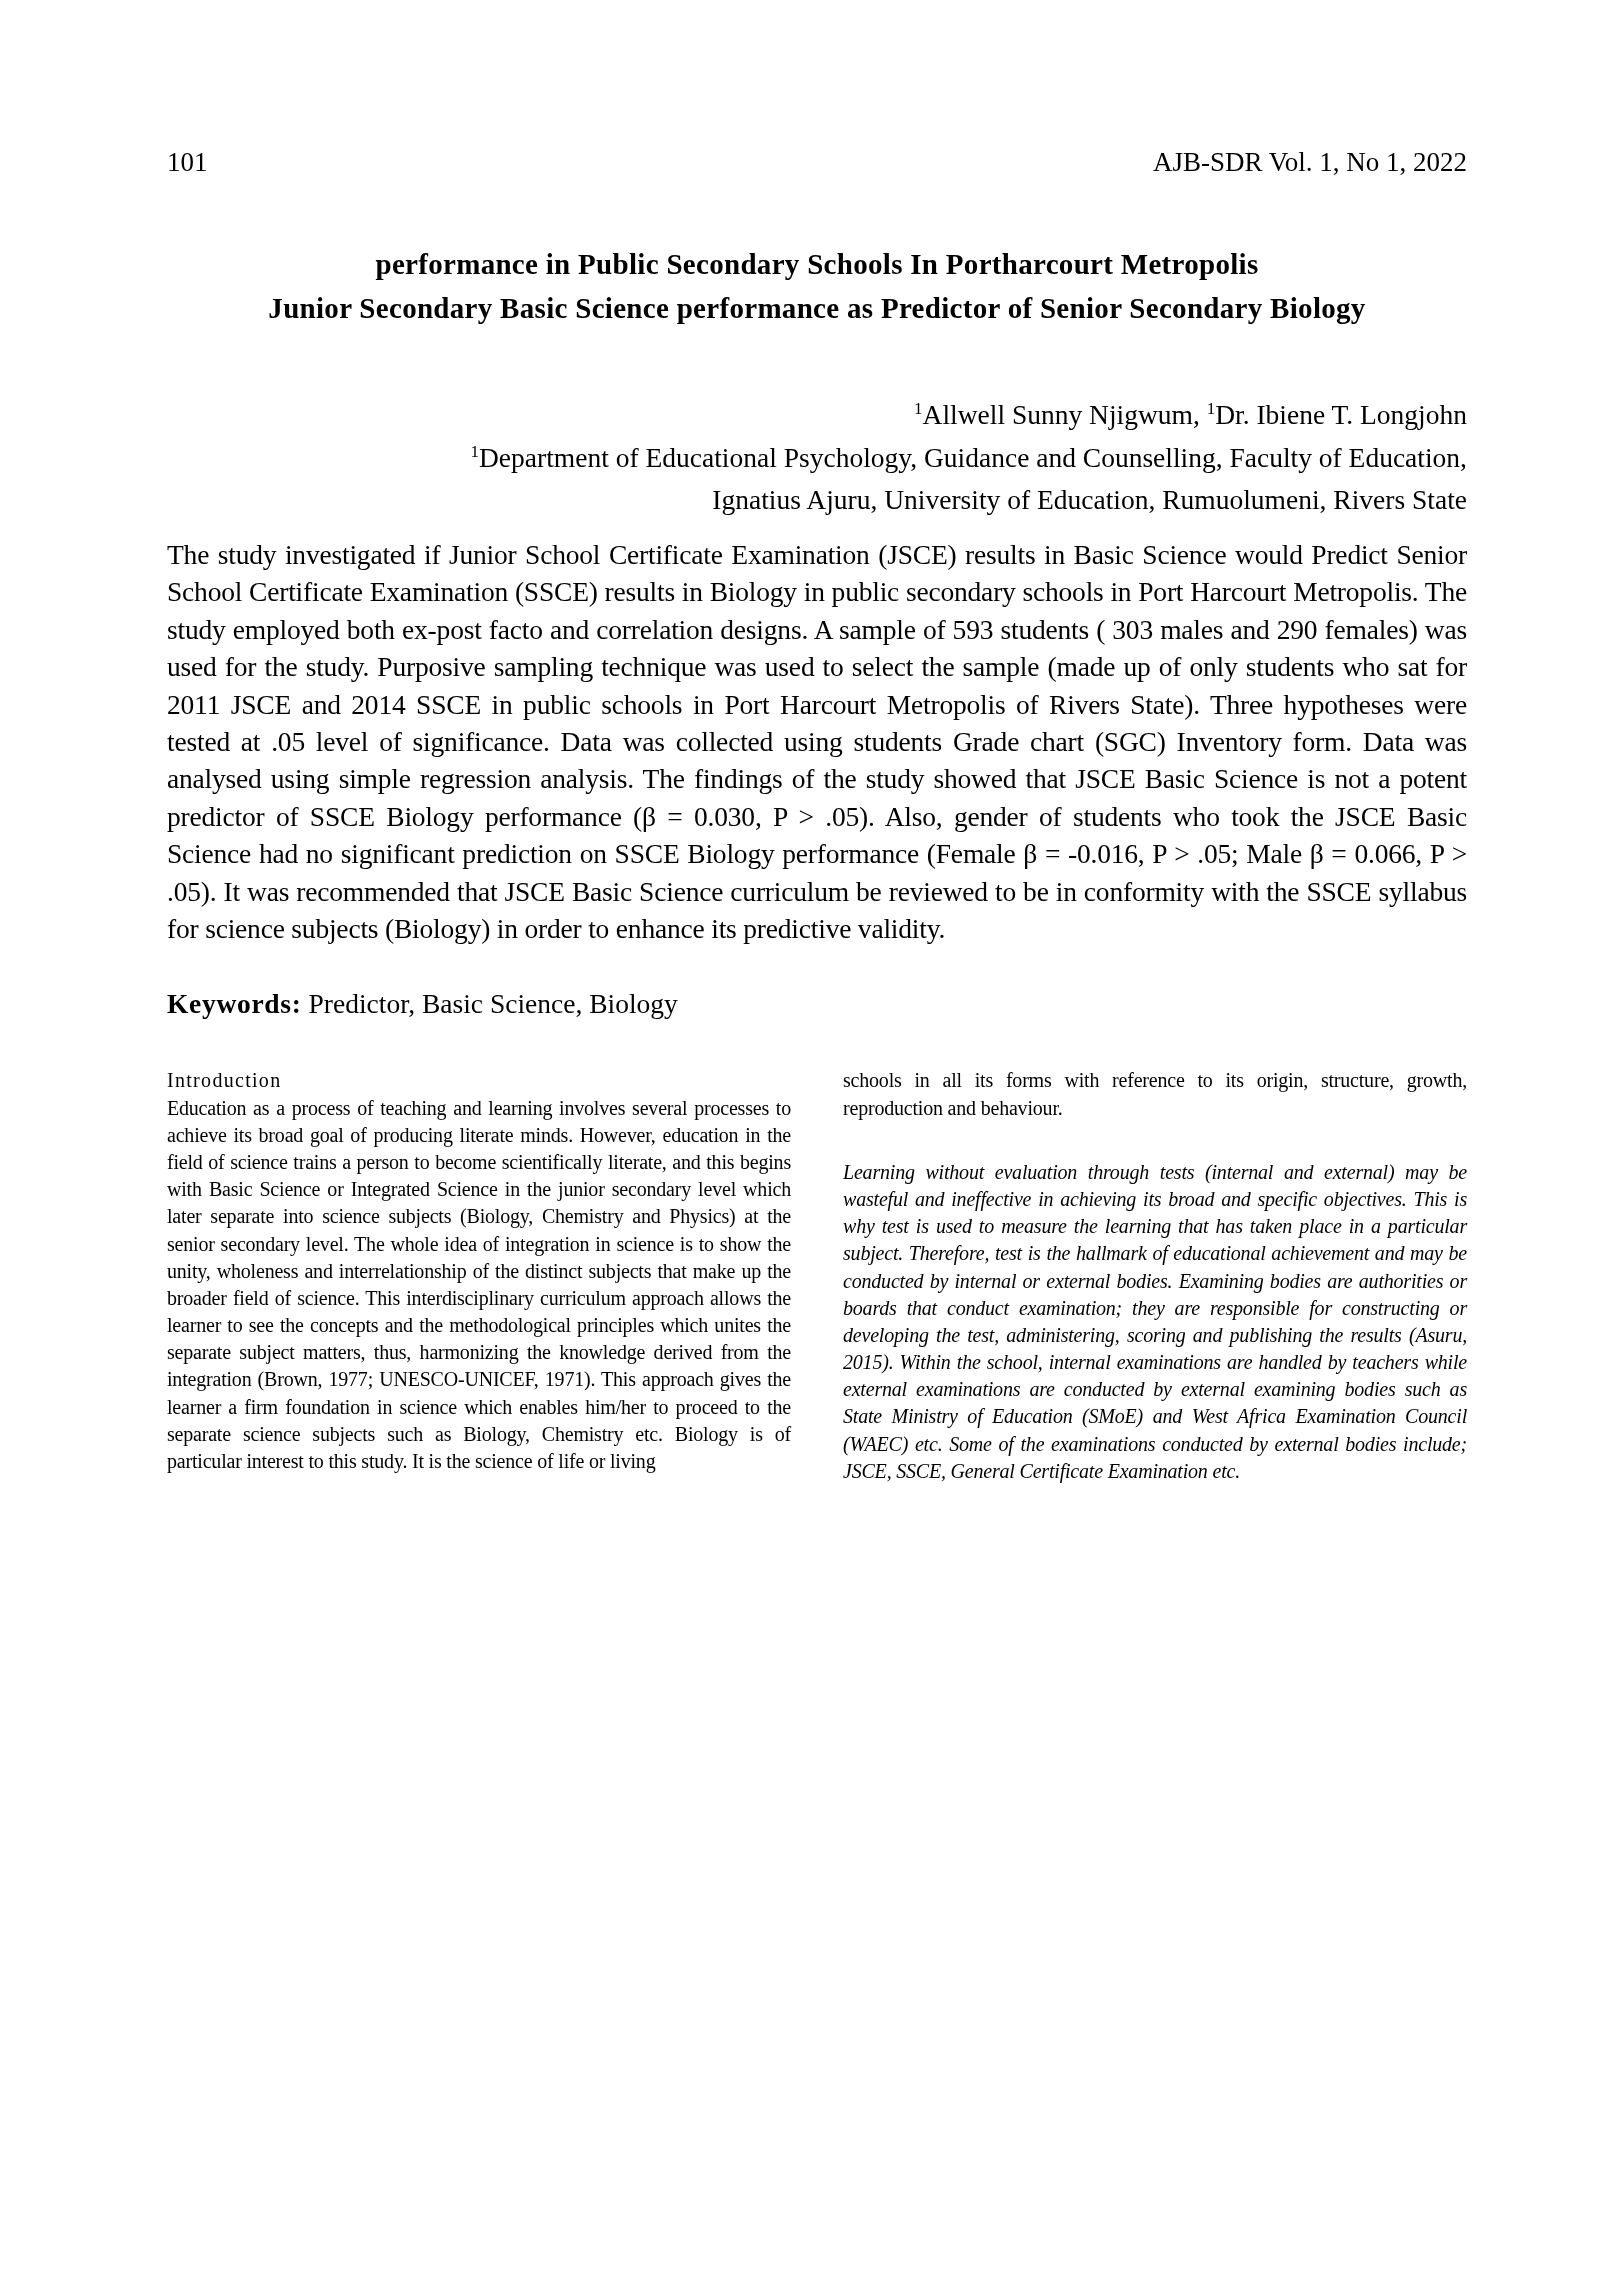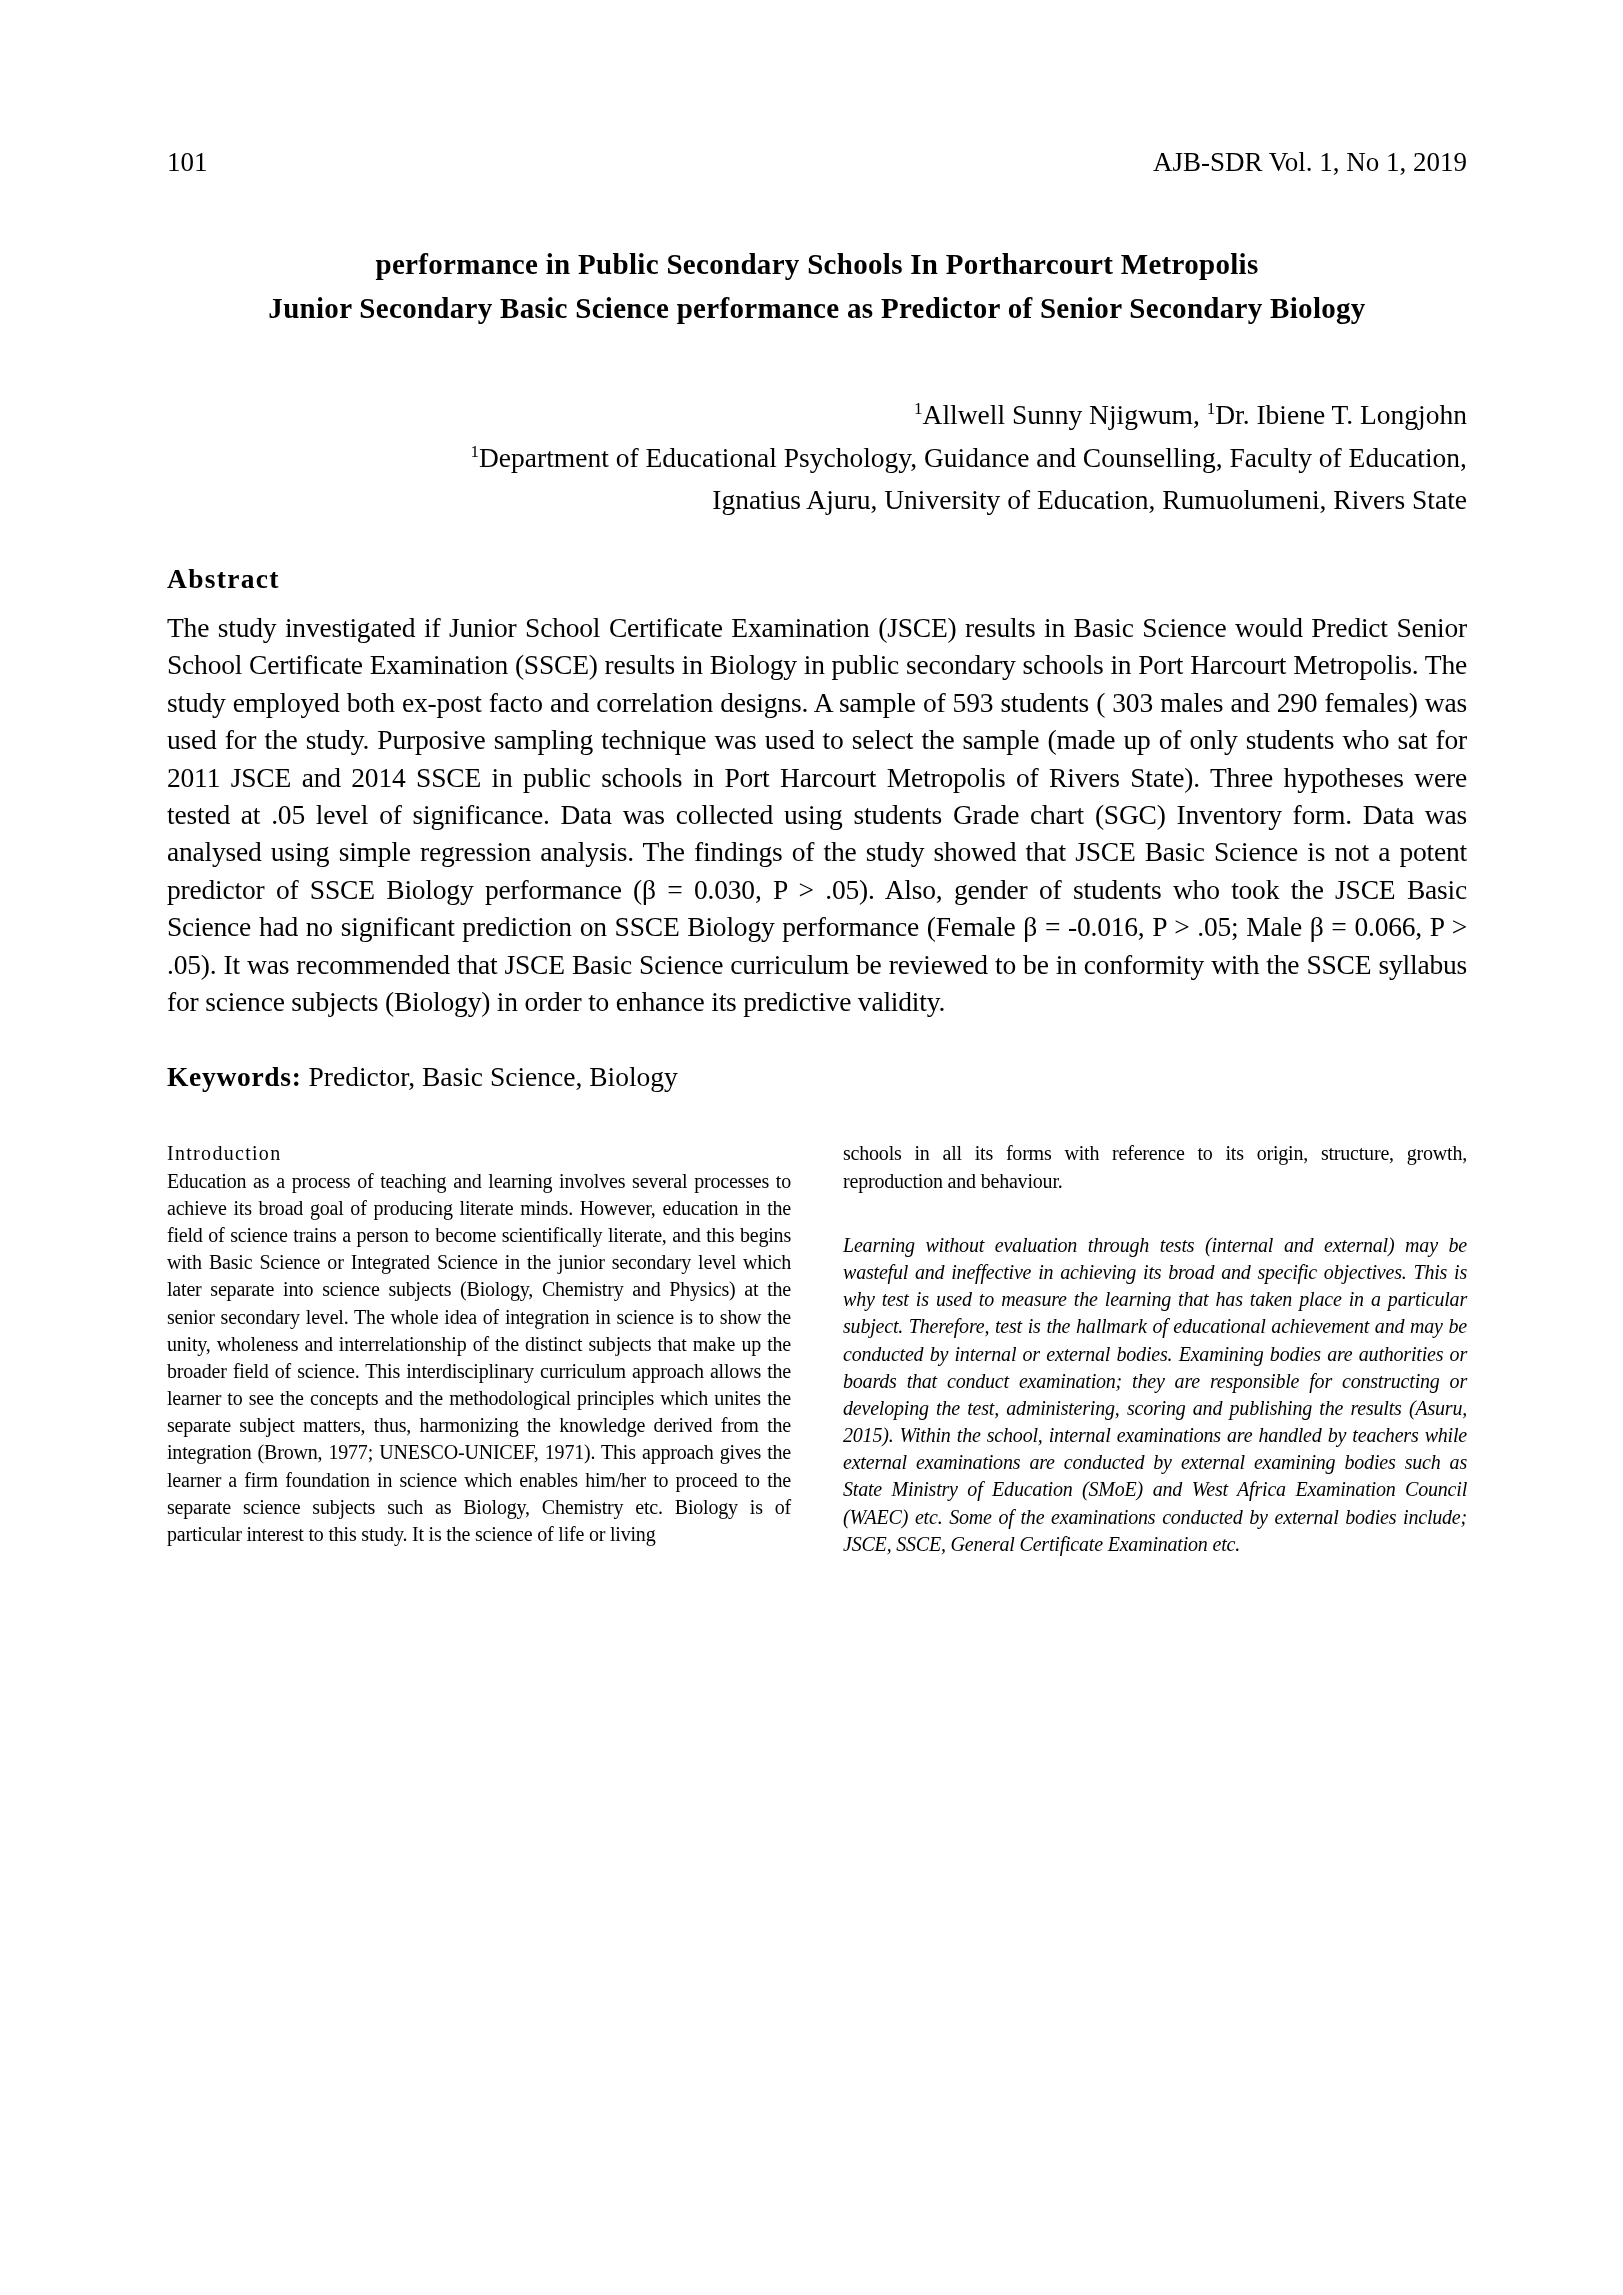--- a/index.html
+++ b/index.html
@@ -90,35 +90,34 @@
     font-style: italic;
   }
 </style>
 </head>
 <body>
 
 <div class="page">
 
   <div class="header-row">
     <span>101</span>
-    <span>AJB-SDR Vol. 1, No 1, 2019</span>
+    <span>AJB-SDR Vol. 1, No 1, 2022</span>
   </div>
 
   <div class="paper-title">
     <div>performance in Public Secondary Schools In Portharcourt Metropolis</div>
     <div>Junior Secondary Basic Science performance as Predictor of Senior Secondary Biology</div>
   </div>
 
   <div class="authors-block">
     <div><sup>1</sup><span>Allwell Sunny Njigwum, </span><sup>1</sup><span>Dr.  Ibiene T. Longjohn</span></div>
     <div><sup>1</sup><span>Department of Educational Psychology, Guidance and Counselling, Faculty of Education,</span></div>
     <div><span>Ignatius Ajuru, University of Education, Rumuolumeni, Rivers State</span></div>
   </div>
 
-  <div class="abstract-heading">Abstract</div>
 
   <p class="abstract-body">The study investigated if Junior School Certificate Examination (JSCE) results in Basic Science would Predict Senior School Certificate Examination (SSCE) results in Biology in public secondary schools in Port Harcourt Metropolis. The study employed both ex-post facto and correlation designs. A sample of 593 students ( 303 males and 290 females) was used for the study. Purposive sampling technique was used to select the sample (made up of only students who sat for 2011 JSCE and 2014 SSCE in public schools in Port Harcourt Metropolis of Rivers State). Three hypotheses were tested at .05 level of significance. Data  was collected using students Grade chart (SGC) Inventory form. Data was  analysed using simple regression analysis. The findings of the study showed that JSCE Basic Science is not a potent predictor of SSCE Biology performance (β = 0.030, P &gt; .05). Also,  gender of students who took the JSCE Basic Science had no significant prediction on SSCE Biology performance (Female β = -0.016, P &gt; .05; Male β = 0.066, P &gt; .05). It was recommended that JSCE Basic Science curriculum be reviewed to be in conformity with the SSCE syllabus for science subjects (Biology) in order to enhance its predictive validity.</p>
 
   <div class="keywords-line">
     <span class="keywords-label">Keywords:</span><span> Predictor, Basic Science, Biology</span>
   </div>
 
   <div class="columns">
     <div class="col">
       <div class="intro-heading">Introduction</div>

